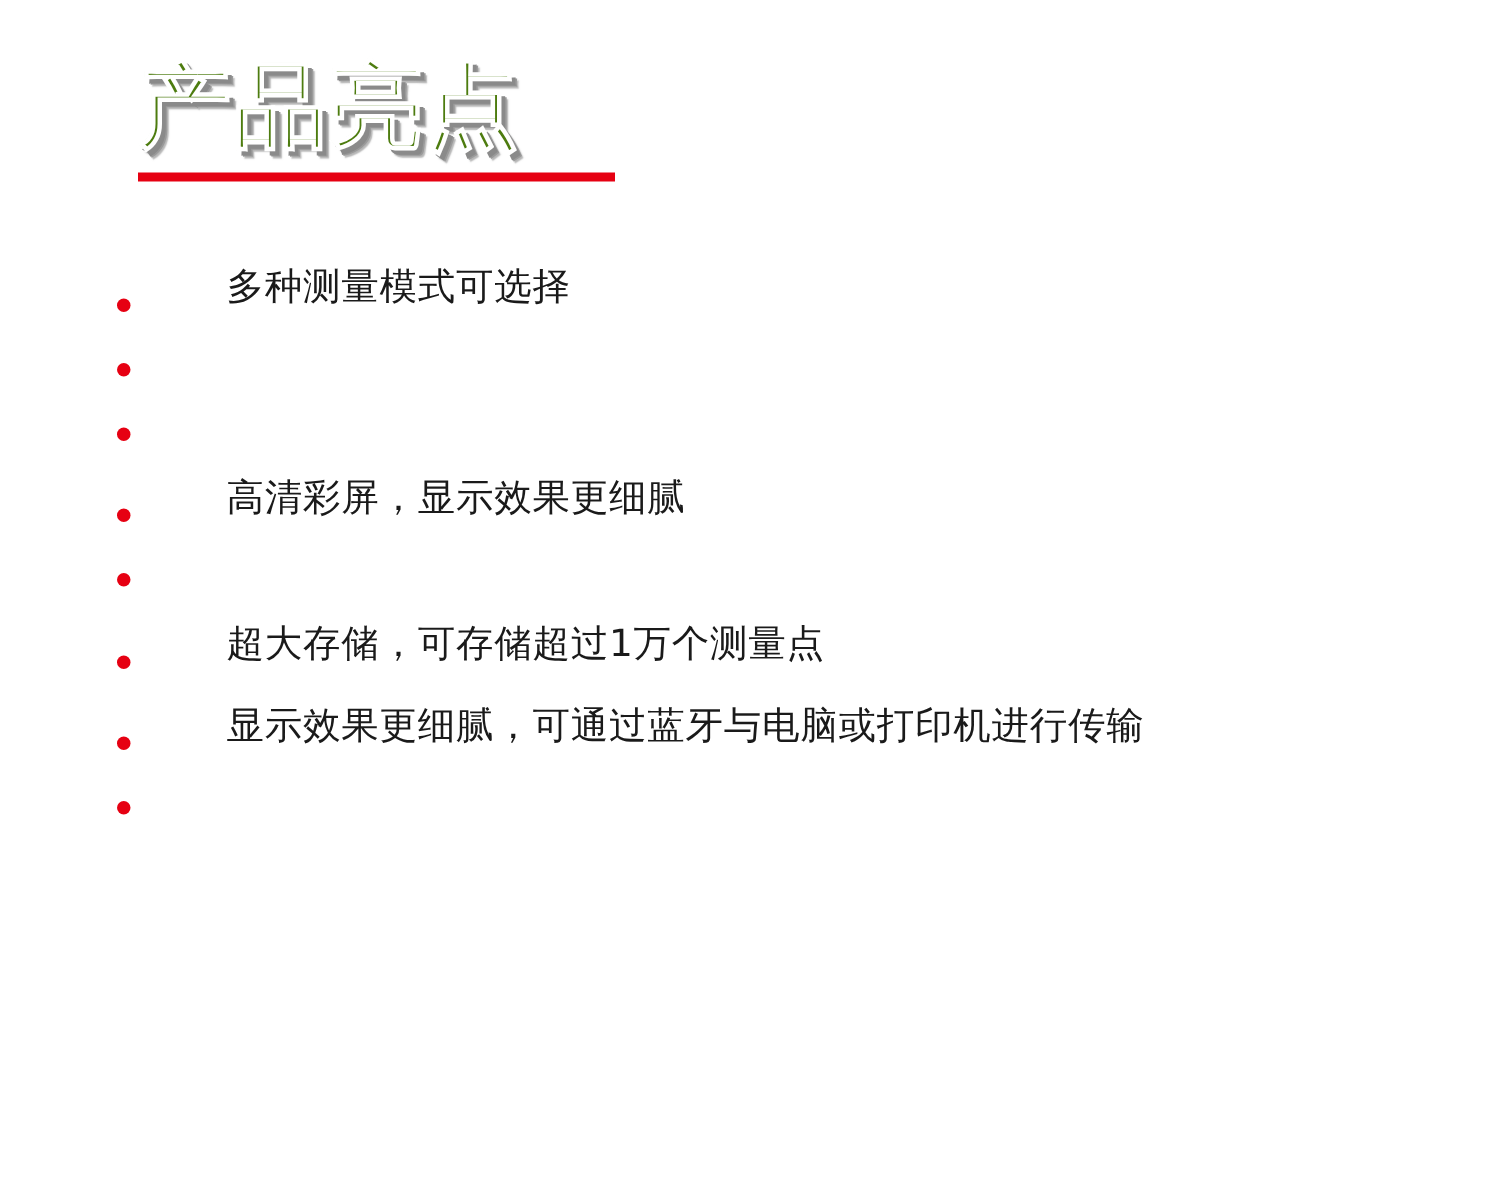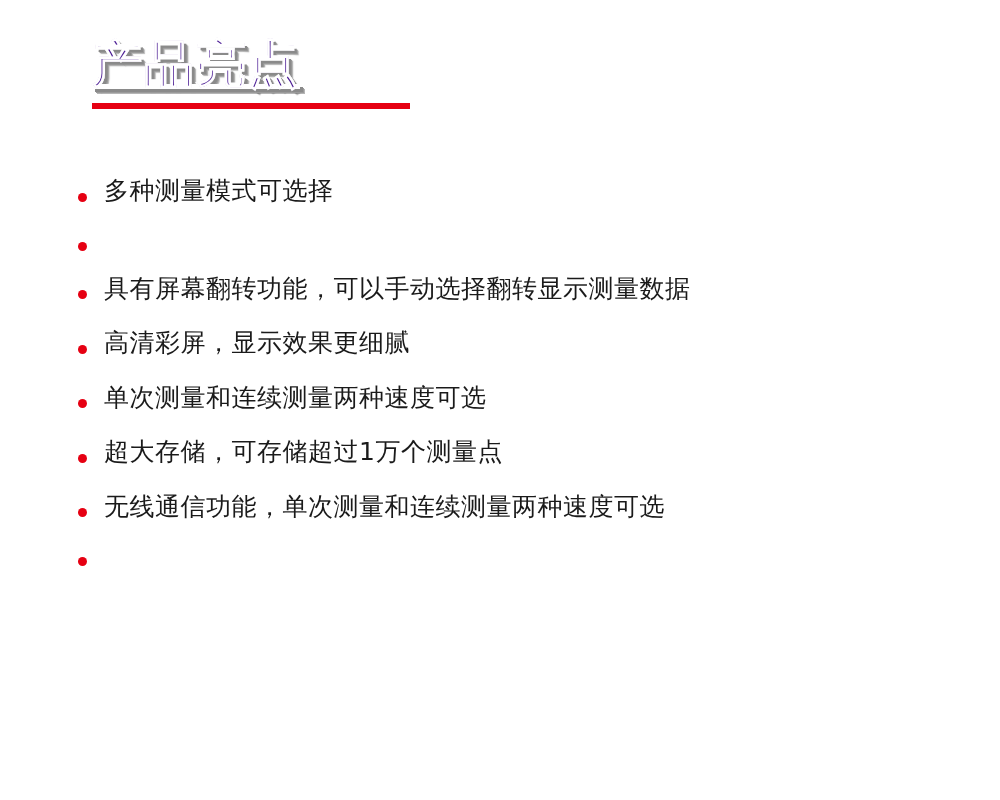--- a/index.html
+++ b/index.html
@@ -23,51 +23,51 @@
   
   .title-block {
     position: absolute;
     left: 92px;
     top: 38px;
     width: 420px;
   }
   .title-text {
     position: relative;
     font-family: "DejaVu Sans", "Liberation Sans", sans-serif;
-    font-size: 50px;
+    font-size: 62px;
     font-weight: 700;
     letter-spacing: 2px;
     line-height: 1.05;
-    color: #4c1d95;
+    color: #4d7c0f;
     -webkit-text-stroke: 1px #ffffff;
     text-shadow:
        3px 3px 0 #8a8a8a,
        4px 4px 0 #9a9a9a,
        5px 5px 1px rgba(120,120,120,0.55);
     white-space: nowrap;
-    text-decoration: underline;
   }
   .title-underline {
     margin-top: 12px;
     width: 318px;
     height: 6px;
     background: #e60012;
   }
 
   
   .bullet-list {
     position: absolute;
     left: 78px;
     top: 175px;
     width: 880px;
   }
   .bullet-item {
     display: flex;
-    align-items: center;
+    align-items: flex-end;
     margin-bottom: 22px;
+    gap: 47px;
   }
   .bullet-dot {
     flex: 0 0 auto;
     width: 9px;
     height: 9px;
     border-radius: 50%;
     background: #e60012;
     margin-top: 12px;
     margin-right: 17px;
   }
@@ -96,42 +96,40 @@
       <span class="bullet-dot"></span>
       <span class="bullet-text">多种测量模式可选择</span>
     </div>
 
     <div class="bullet-item">
       <span class="bullet-dot"></span>
     </div>
 
     <div class="bullet-item">
       <span class="bullet-dot"></span>
-      <span class="bullet-text">具有屏幕翻转功能，可以手动选择翻转显示测量数据</span>
     </div>
 
     <div class="bullet-item">
       <span class="bullet-dot"></span>
       <span class="bullet-text">高清彩屏，显示效果更细腻</span>
     </div>
 
     <div class="bullet-item">
       <span class="bullet-dot"></span>
-      <span class="bullet-text">单次测量和连续测量两种速度可选</span>
     </div>
 
     <div class="bullet-item">
       <span class="bullet-dot"></span>
       <span class="bullet-text">超大存储，可存储超过1万个测量点</span>
     </div>
 
 
     <div class="bullet-item">
       <span class="bullet-dot"></span>
-      <span class="bullet-text">无线通信功能，单次测量和连续测量两种速度可选</span>
+      <span class="bullet-text">显示效果更细腻，可通过蓝牙与电脑或打印机进行传输</span>
     </div>
 
     <div class="bullet-item">
       <span class="bullet-dot"></span>
     </div>
 
   </div>
 
 </div>
 

